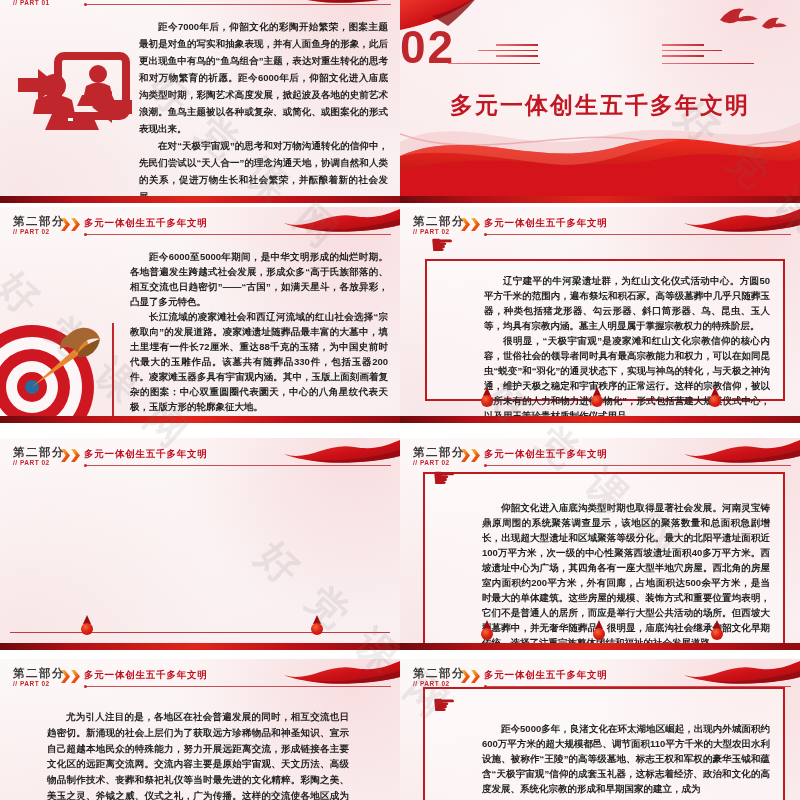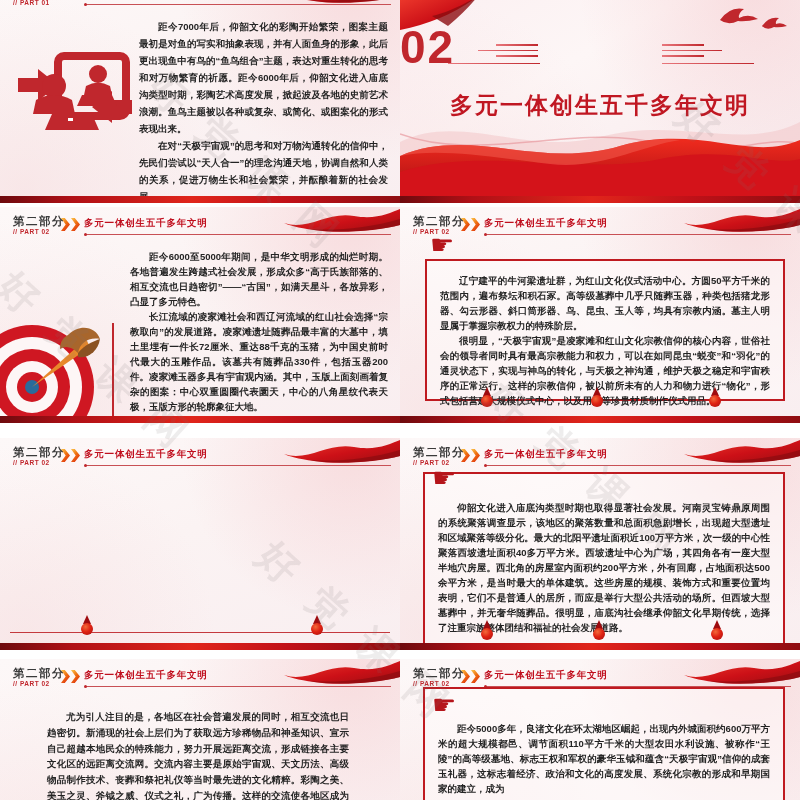--- a/index.html
+++ b/index.html
@@ -58,21 +58,21 @@
   #s1 .txt{left:139px;top:40px;width:249px;line-height:17px;}
   #s3 .txt{left:130px;top:42px;width:258px;}
   #s5 .txt{left:47px;top:36px;width:302px;line-height:15.8px;}
   #s7 .txt{left:47px;top:50px;width:302px;line-height:15.8px;}
 
   
   .box{position:absolute;border:2px solid #bf1a20;background:rgba(255,252,252,.55);z-index:3;}
   #s4 .box{left:25px;top:52px;width:356px;height:138px;}
   #s6 .box{left:23px;top:34px;width:358px;height:178px;}
   #s8 .box{left:23px;top:28px;width:358px;height:210px;}
-  .box .txt{position:static;padding:12px 13px 23px;}
+  .box .txt{position:static;padding:12px 13px 23px;margin-left:44px;}
   #s6 .box .txt{padding-top:26px;}
   #s8 .box .txt{padding-top:32px;}
 
   
   .finger{position:absolute;z-index:5;font-size:27px;line-height:1;color:#b5151b;
           font-family:"DejaVu Sans",sans-serif;}
   #s4 .finger{left:30px;top:24px;}
   #s6 .finger{left:32px;top:26px;}
   #s8 .finger{left:32px;top:32px;}
 

